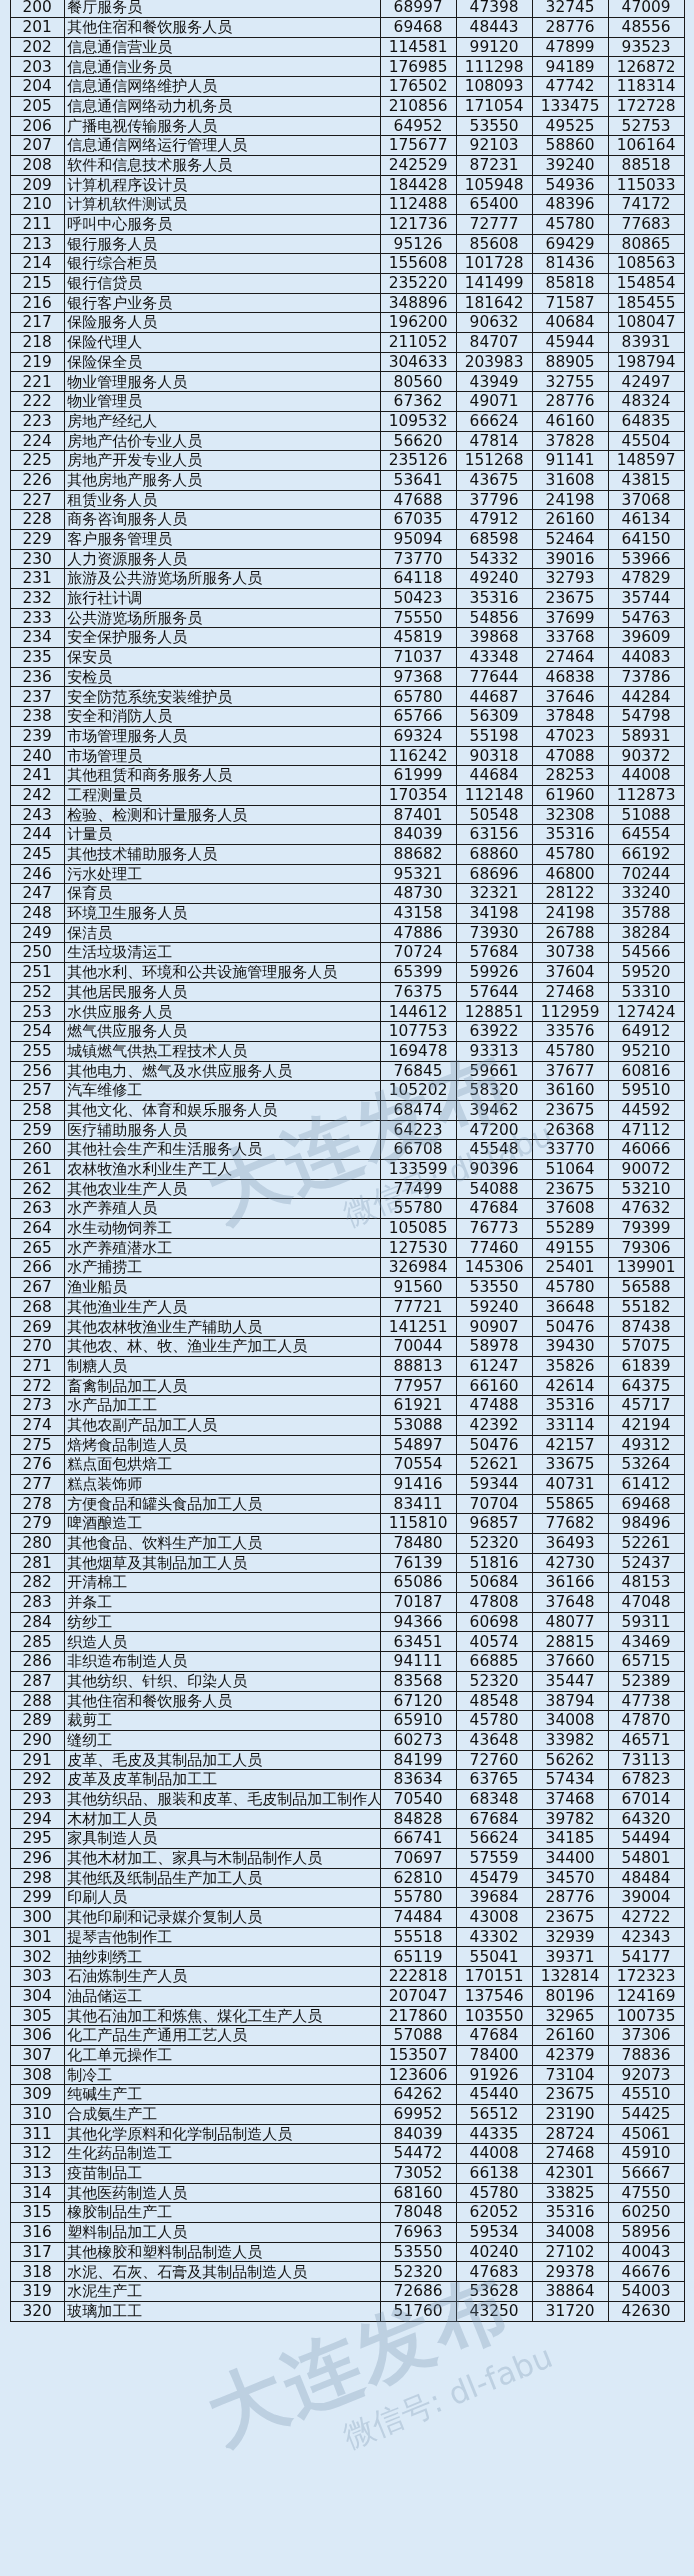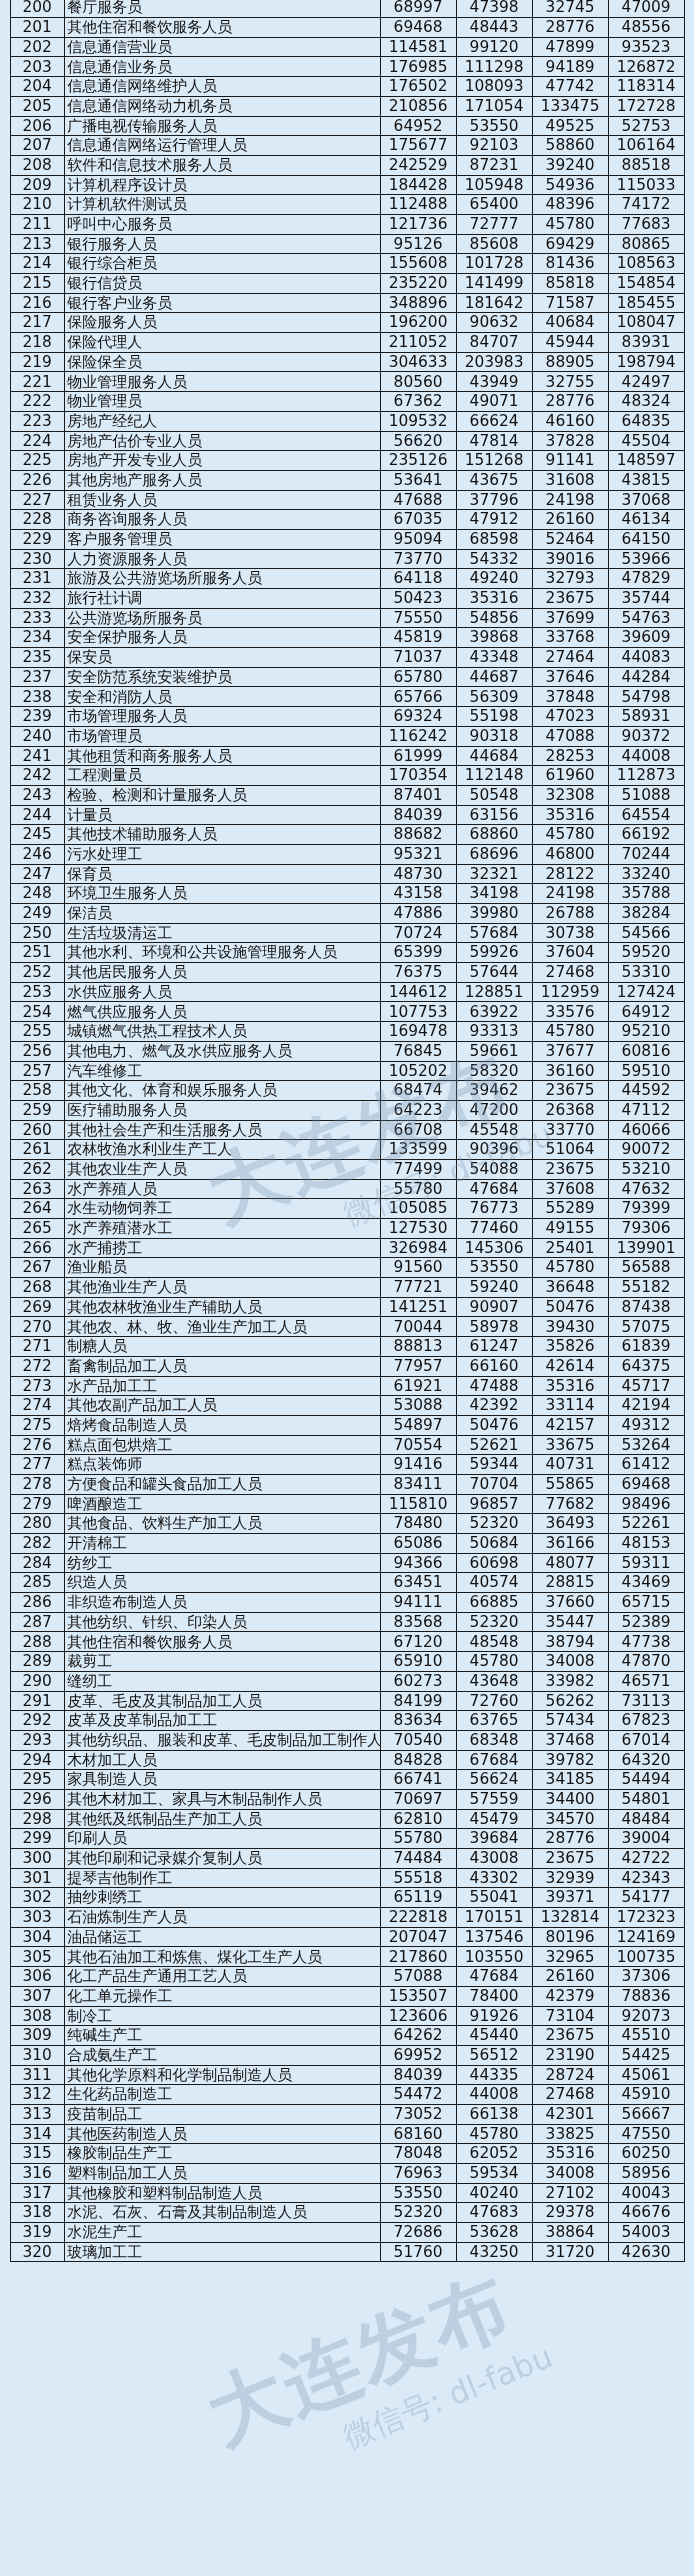--- a/index.html
+++ b/index.html
@@ -345,20 +345,28 @@
         </tr>
         <tr>
           <td class="idx">235</td>
           <td class="name">保安员</td>
           <td class="val">71037</td>
           <td class="val">43348</td>
           <td class="val">27464</td>
           <td class="val">44083</td>
         </tr>
         <tr>
+          <td class="idx">236</td>
+          <td class="name">安检员</td>
+          <td class="val">97368</td>
+          <td class="val">77644</td>
+          <td class="val">46838</td>
+          <td class="val">73786</td>
+        </tr>
+        <tr>
           <td class="idx">237</td>
           <td class="name">安全防范系统安装维护员</td>
           <td class="val">65780</td>
           <td class="val">44687</td>
           <td class="val">37646</td>
           <td class="val">44284</td>
         </tr>
         <tr>
           <td class="idx">238</td>
           <td class="name">安全和消防人员</td>
@@ -444,21 +452,21 @@
           <td class="name">环境卫生服务人员</td>
           <td class="val">43158</td>
           <td class="val">34198</td>
           <td class="val">24198</td>
           <td class="val">35788</td>
         </tr>
         <tr>
           <td class="idx">249</td>
           <td class="name">保洁员</td>
           <td class="val">47886</td>
-          <td class="val">39980</td>
+          <td class="val">73930</td>
           <td class="val">26788</td>
           <td class="val">38284</td>
         </tr>
         <tr>
           <td class="idx">250</td>
           <td class="name">生活垃圾清运工</td>
           <td class="val">70724</td>
           <td class="val">57684</td>
           <td class="val">30738</td>
           <td class="val">54566</td>
@@ -697,26 +705,42 @@
         </tr>
         <tr>
           <td class="idx">280</td>
           <td class="name">其他食品、饮料生产加工人员</td>
           <td class="val">78480</td>
           <td class="val">52320</td>
           <td class="val">36493</td>
           <td class="val">52261</td>
         </tr>
         <tr>
+          <td class="idx">281</td>
+          <td class="name">其他烟草及其制品加工人员</td>
+          <td class="val">76139</td>
+          <td class="val">51816</td>
+          <td class="val">42730</td>
+          <td class="val">52437</td>
+        </tr>
+        <tr>
           <td class="idx">282</td>
           <td class="name">开清棉工</td>
           <td class="val">65086</td>
           <td class="val">50684</td>
           <td class="val">36166</td>
           <td class="val">48153</td>
+        </tr>
+        <tr>
+          <td class="idx">283</td>
+          <td class="name">并条工</td>
+          <td class="val">70187</td>
+          <td class="val">47808</td>
+          <td class="val">37648</td>
+          <td class="val">47048</td>
         </tr>
         <tr>
           <td class="idx">284</td>
           <td class="name">纺纱工</td>
           <td class="val">94366</td>
           <td class="val">60698</td>
           <td class="val">48077</td>
           <td class="val">59311</td>
         </tr>
         <tr>

